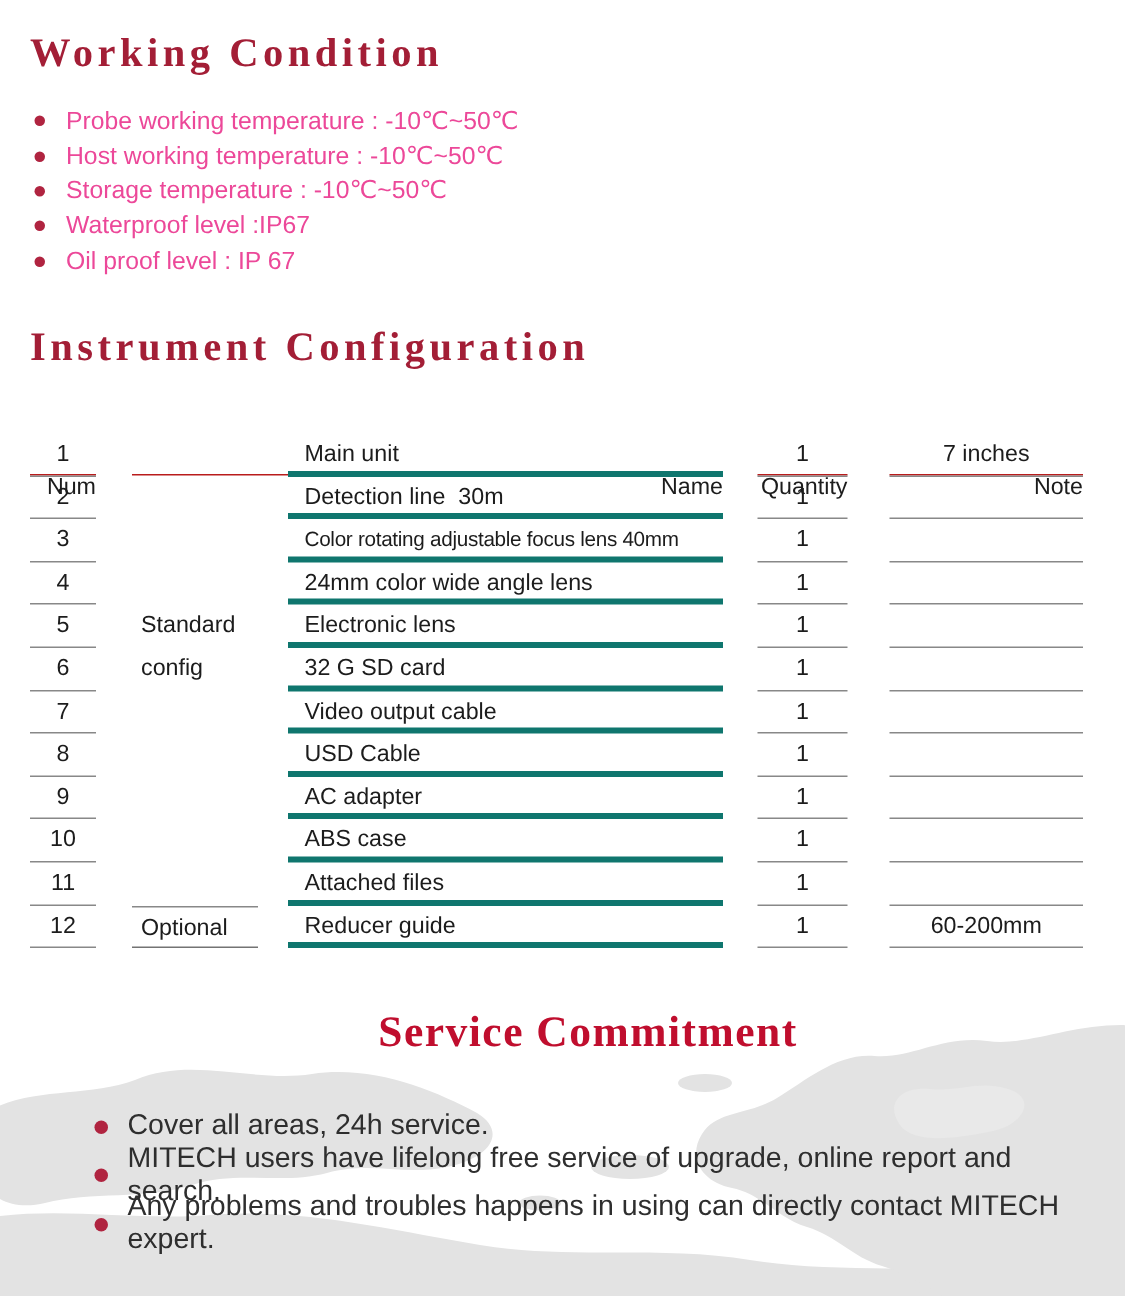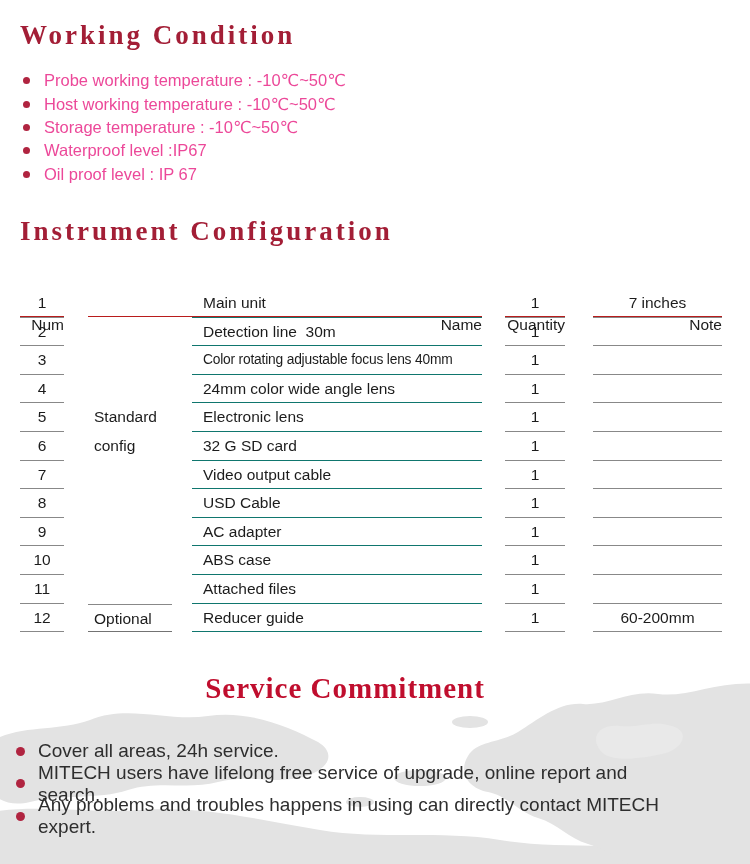--- a/index.html
+++ b/index.html
@@ -36,28 +36,28 @@
   .thead > div{border-bottom:1px solid #b91c1c;line-height:17px;text-align:right;margin-top:47px;}
   .h-num{width:44px;margin-right:24px;}
   .h-name{width:394px;margin-right:23px;}
   .h-qty{width:60px;margin-right:28px;}
   .h-note{width:129px;}
   .trow{display:flex;height:28.6px;font-size:15.5px;}
   .trow > div{line-height:28px;box-sizing:border-box;}
   .c-num{width:44px;margin-right:24px;text-align:center;border-bottom:1px solid #888;}
   .c-cat{width:84px;margin-right:20px;padding-left:6px;}
   .c-cat.optional{border-top:1px solid #888;border-bottom:1px solid #737373;}
-  .c-name{width:290px;margin-right:23px;padding-left:11px;border-bottom:1px solid #0f766e;white-space:pre;overflow:visible;}
+  .c-name{width:290px;margin-right:23px;padding-left:11px;border-bottom:4px solid #0f766e;white-space:pre;overflow:visible;}
   .c-name.condensed{font-size:13.8px;letter-spacing:-0.2px;}
   .c-qty{width:60px;margin-right:28px;text-align:center;border-bottom:1px solid #888;}
   .c-note{width:129px;text-align:center;border-bottom:1px solid #888;}
 
   .working{left:20px;top:20px;}
   .config{left:20px;top:216px;}
-  .service{left:0;top:670px;width:690px;}
+  .service{left:0;top:670px;width:690px;padding-left:47px;}
 </style>
 </head>
 <body>
 
 <div class="page">
 
   <svg class="map" width="750" height="184" viewBox="0 0 750 184">
     <g fill="#e3e3e3" stroke="none">
       <path d="M-10,62 C20,44 58,52 90,40 C128,24 168,42 208,36 C248,30 288,46 318,62 C338,74 328,92 298,98 C268,104 248,94 218,102 C188,110 158,100 128,110 C98,120 60,114 30,122 C10,127 -10,120 -10,102 Z"></path>
       <path d="M-10,132 C40,124 90,134 140,130 C200,125 260,140 320,150 C380,160 440,150 500,160 C560,170 640,162 700,170 C730,174 750,178 750,184 L-10,184 Z"></path>

